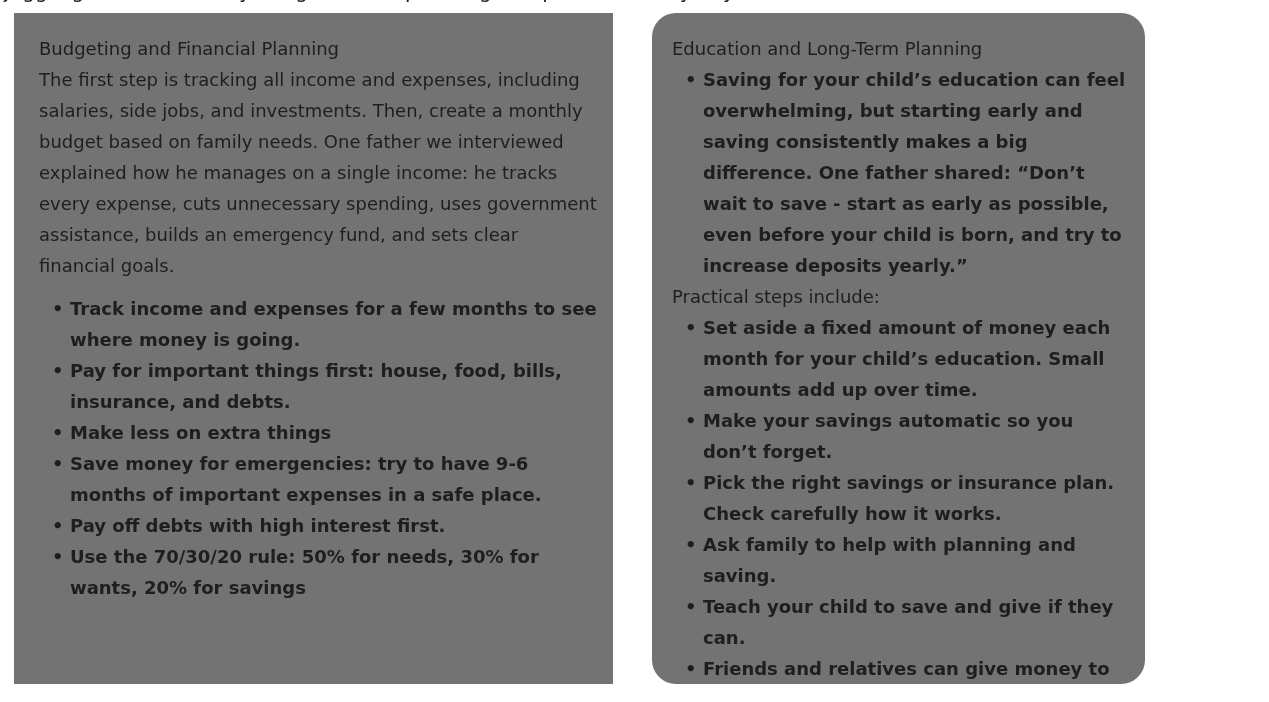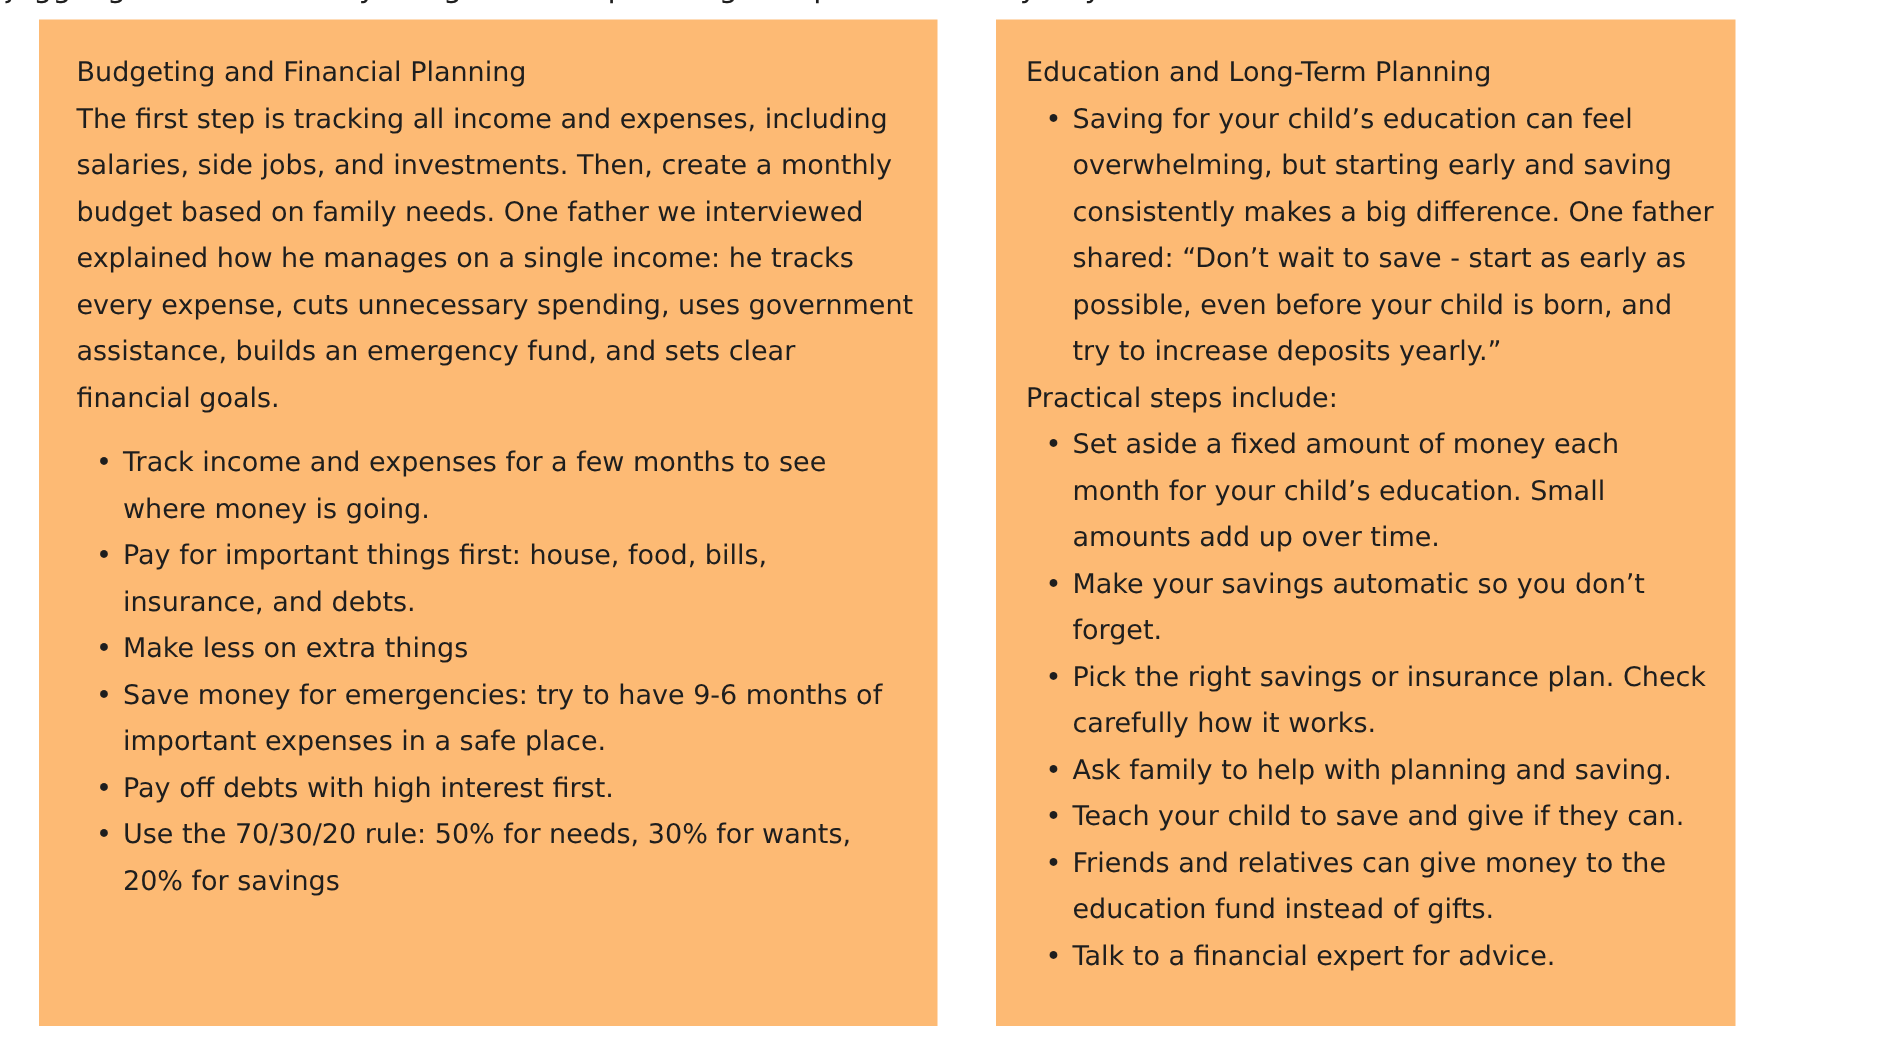--- a/index.html
+++ b/index.html
@@ -21,47 +21,48 @@
     left: 4px;
     font-size: 20px;
     line-height: 25px;
     white-space: nowrap;
     color: #1e1e1e;
   }
   .panel {
     position: absolute;
     top: 13px;
     height: 671px;
-    background: #fdba74;
+    background: #737373;
     box-sizing: border-box;
     font-size: 18px;
     line-height: 31px;
     overflow: hidden;
-    margin-left: 12px;
   }
   .panel.left {
     left: 14px;
     width: 599px;
     padding: 20px 16px 20px 25px;
   }
   .panel.right {
     left: 652px;
     width: 493px;
     padding: 20px 14px 20px 20px;
+    border-radius: 24px;
   }
   .panel p, .panel h2 {
     margin: 0;
     font-size: 18px;
     font-weight: normal;
     line-height: 31px;
   }
   ul.bullets {
     list-style: none;
     margin: 0 0 0 12px;
     padding: 0;
+    font-weight: bold;
   }
   ul.bullets li {
     position: relative;
     padding-left: 19px;
   }
   ul.bullets li::before {
     content: "\2022";
     position: absolute;
     left: 1px;
     top: 0;

